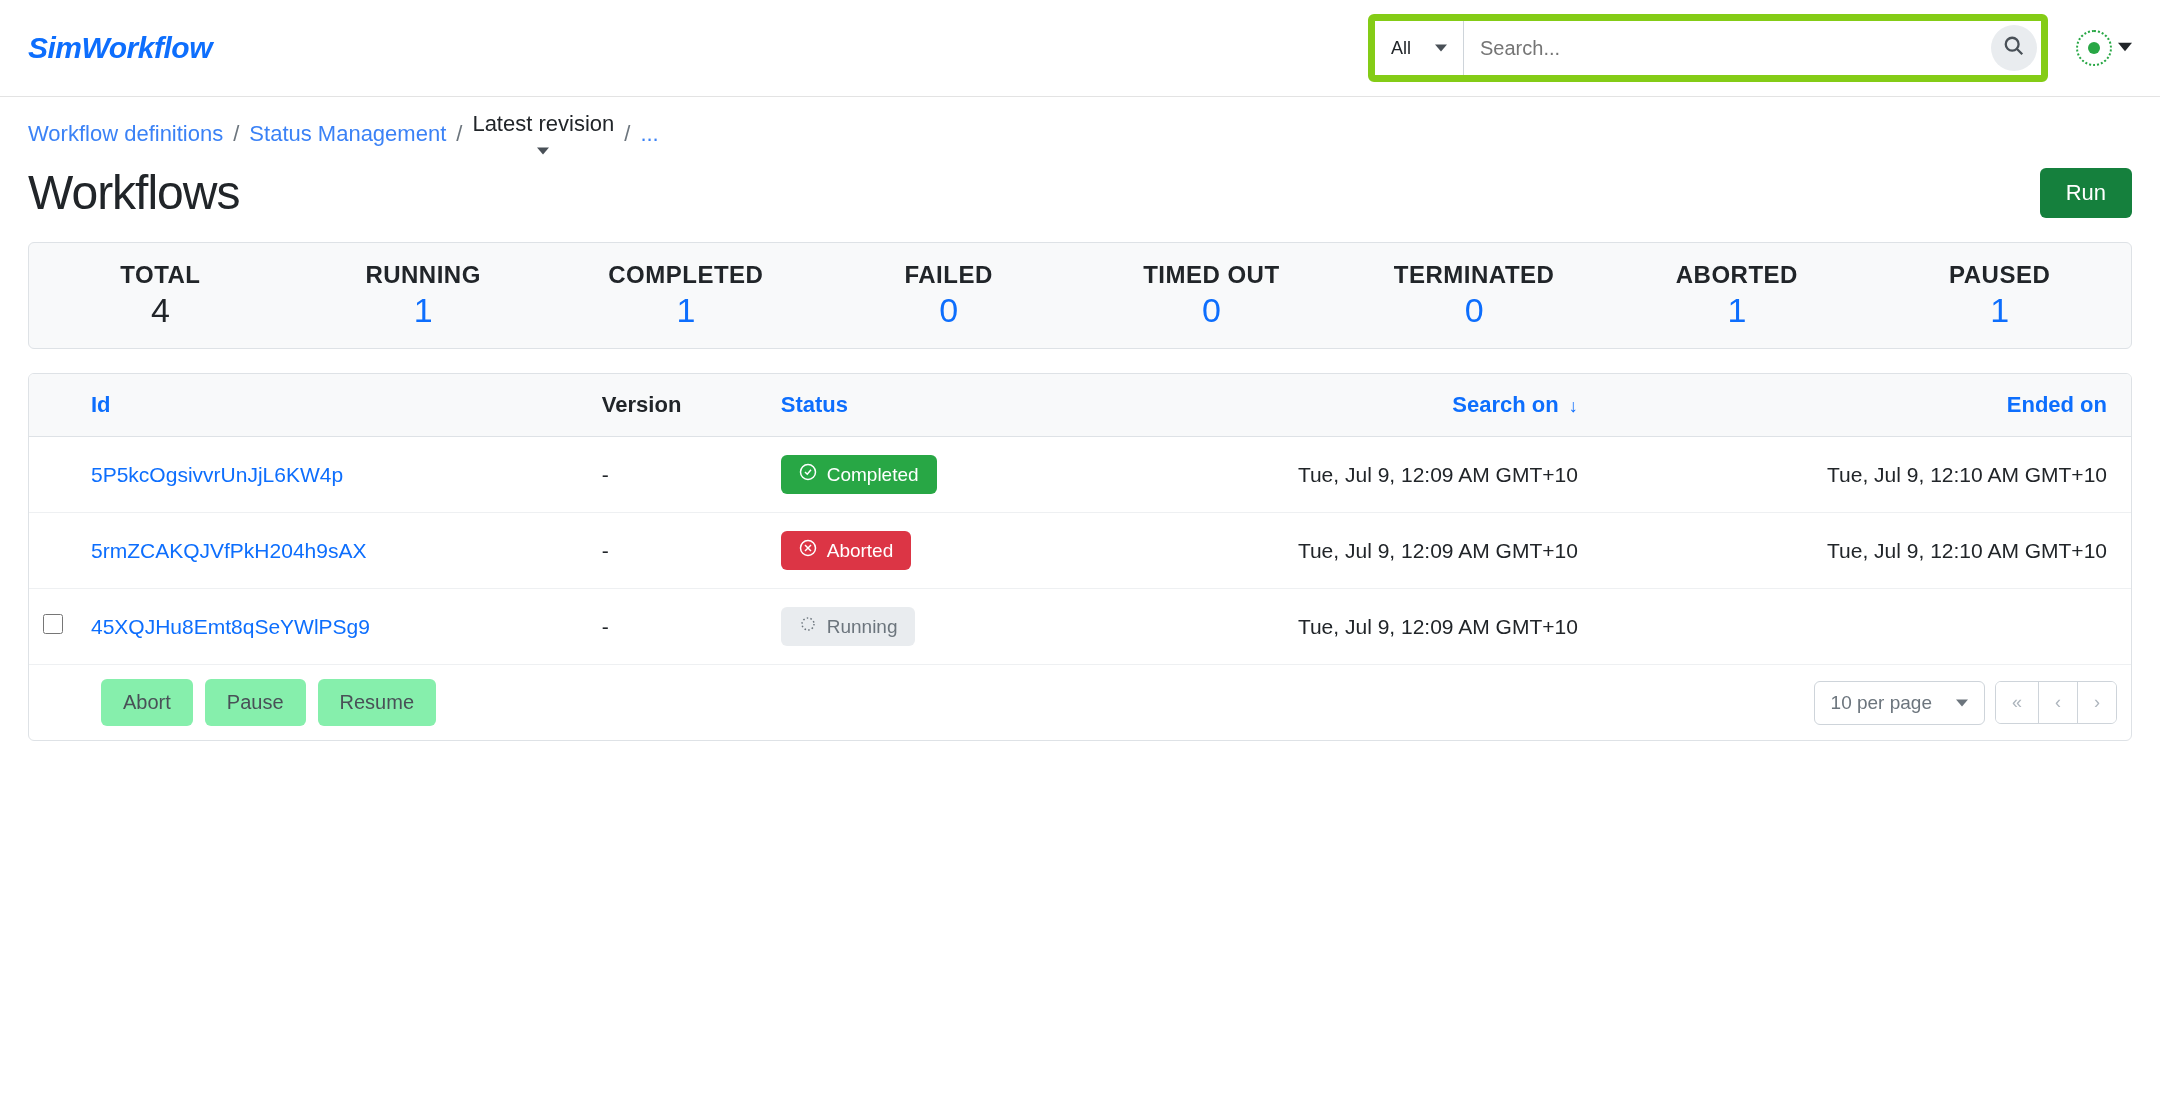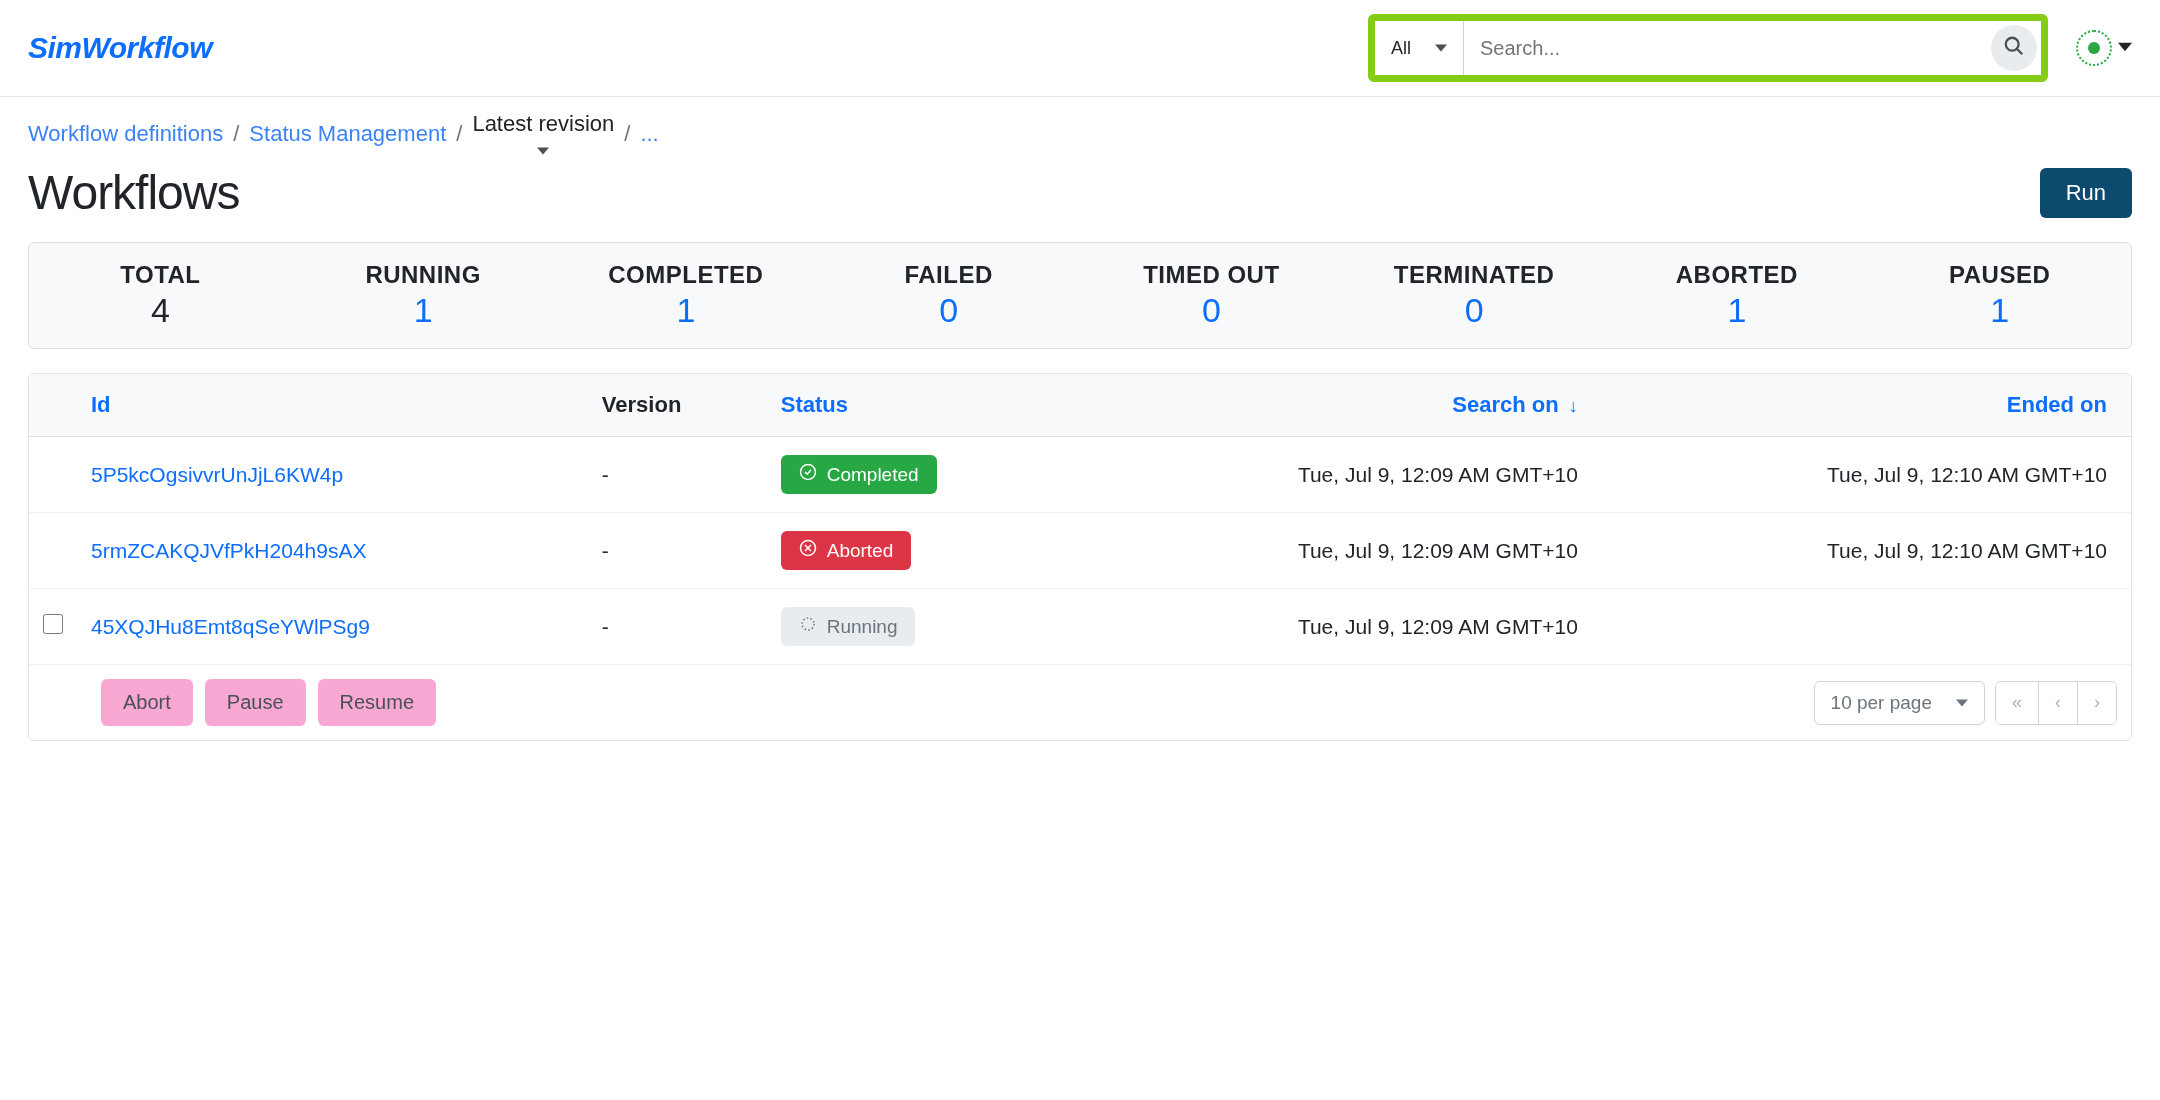--- a/index.html
+++ b/index.html
@@ -18,21 +18,21 @@
   .caret { margin-left: 6px; }
 
   
   .main { padding: 14px 28px; }
   .breadcrumb { display: flex; align-items: center; gap: 10px; font-size: 22px; margin-bottom: 8px; flex-wrap: wrap; }
   .breadcrumb a { color: #3b82f6; text-decoration: none; cursor: pointer; }
   .breadcrumb .sep { color: #6c757d; }
   .breadcrumb .current { color: #212529; display:flex; align-items:center; gap:8px;flex-direction:column; }
   .titlebar { display: flex; align-items: center; margin-bottom: 22px; }
   .page-title { font-size: 48px; font-weight: 400; letter-spacing: -1px; }
-  .run-btn { margin-left: auto; background: #0c4a6e; color: #fff; border: none; border-radius: 6px; padding: 12px 26px; font-size: 22px; font-weight: 500; cursor: pointer; }
+  .run-btn { margin-left: auto; background: #15803d; color: #fff; border: none; border-radius: 6px; padding: 12px 26px; font-size: 22px; font-weight: 500; cursor: pointer; }
 
   
   .stats { display: flex; border: 1px solid #dee2e6; background: #f8f9fa; border-radius: 6px; padding: 18px 0; margin-bottom: 24px; }
   .stat { flex: 1; text-align: center; }
   .stat-label { font-weight: 700; font-size: 24px; letter-spacing: 0.5px; }
   .stat-value { font-size: 34px; margin-top: 2px; }
   .stat-blue .stat-value { color: #0d6efd; }
 
   
   .tablewrap { border: 1px solid #dee2e6; border-radius: 6px; overflow: hidden; }
@@ -49,22 +49,22 @@
   .badge-paused   { background: #e9ecef; color: #6c757d; }
   .badge-completed{ background: #28a745; color: #fff; }
   .badge-aborted  { background: #dc3545; color: #fff; }
   .badge-running  { background: #e9ecef; color: #6c757d; }
   .badge svg { width: 18px; height: 18px; }
 
   .sort-arrow { font-size: 18px; margin-left: 4px; }
 
   
   .tablefooter { display: flex; align-items: center; padding: 14px; border-top: 1px solid #eef0f2; gap: 12px; }
-  .action-btn { background: #f9a8d4; border: none; border-radius: 6px; padding: 12px 22px; font-size: 20px; color: #495057; cursor: pointer; }
-  .pager { margin-left: auto; display: flex; gap: 10px; }
+  .action-btn { background: #86efac; border: none; border-radius: 6px; padding: 12px 22px; font-size: 20px; color: #495057; cursor: pointer; }
+  .pager { margin-left: auto; display: flex; gap: 10px; align-items:center; }
   .perpage { border: 1px solid #ced4da; border-radius: 6px; padding: 10px 16px; color: #6c757d; font-size: 19px; display:flex; align-items:center; gap:24px; cursor:pointer; }
   .pagenav { display:flex; border:1px solid #ced4da; border-radius:6px; overflow:hidden; }
   .pagenav button { border:none; background:#fff; padding: 10px 16px; color:#adb5bd; cursor:pointer; border-left:1px solid #ced4da; font-size:18px; }
   .pagenav button:first-child { border-left:none; }
 
   .col-started, .col-ended { text-align: right; padding-right: 24px; }
   th.col-ended { text-align: right; }
   th.col-started { text-align: right; }
 </style>
 </head>

